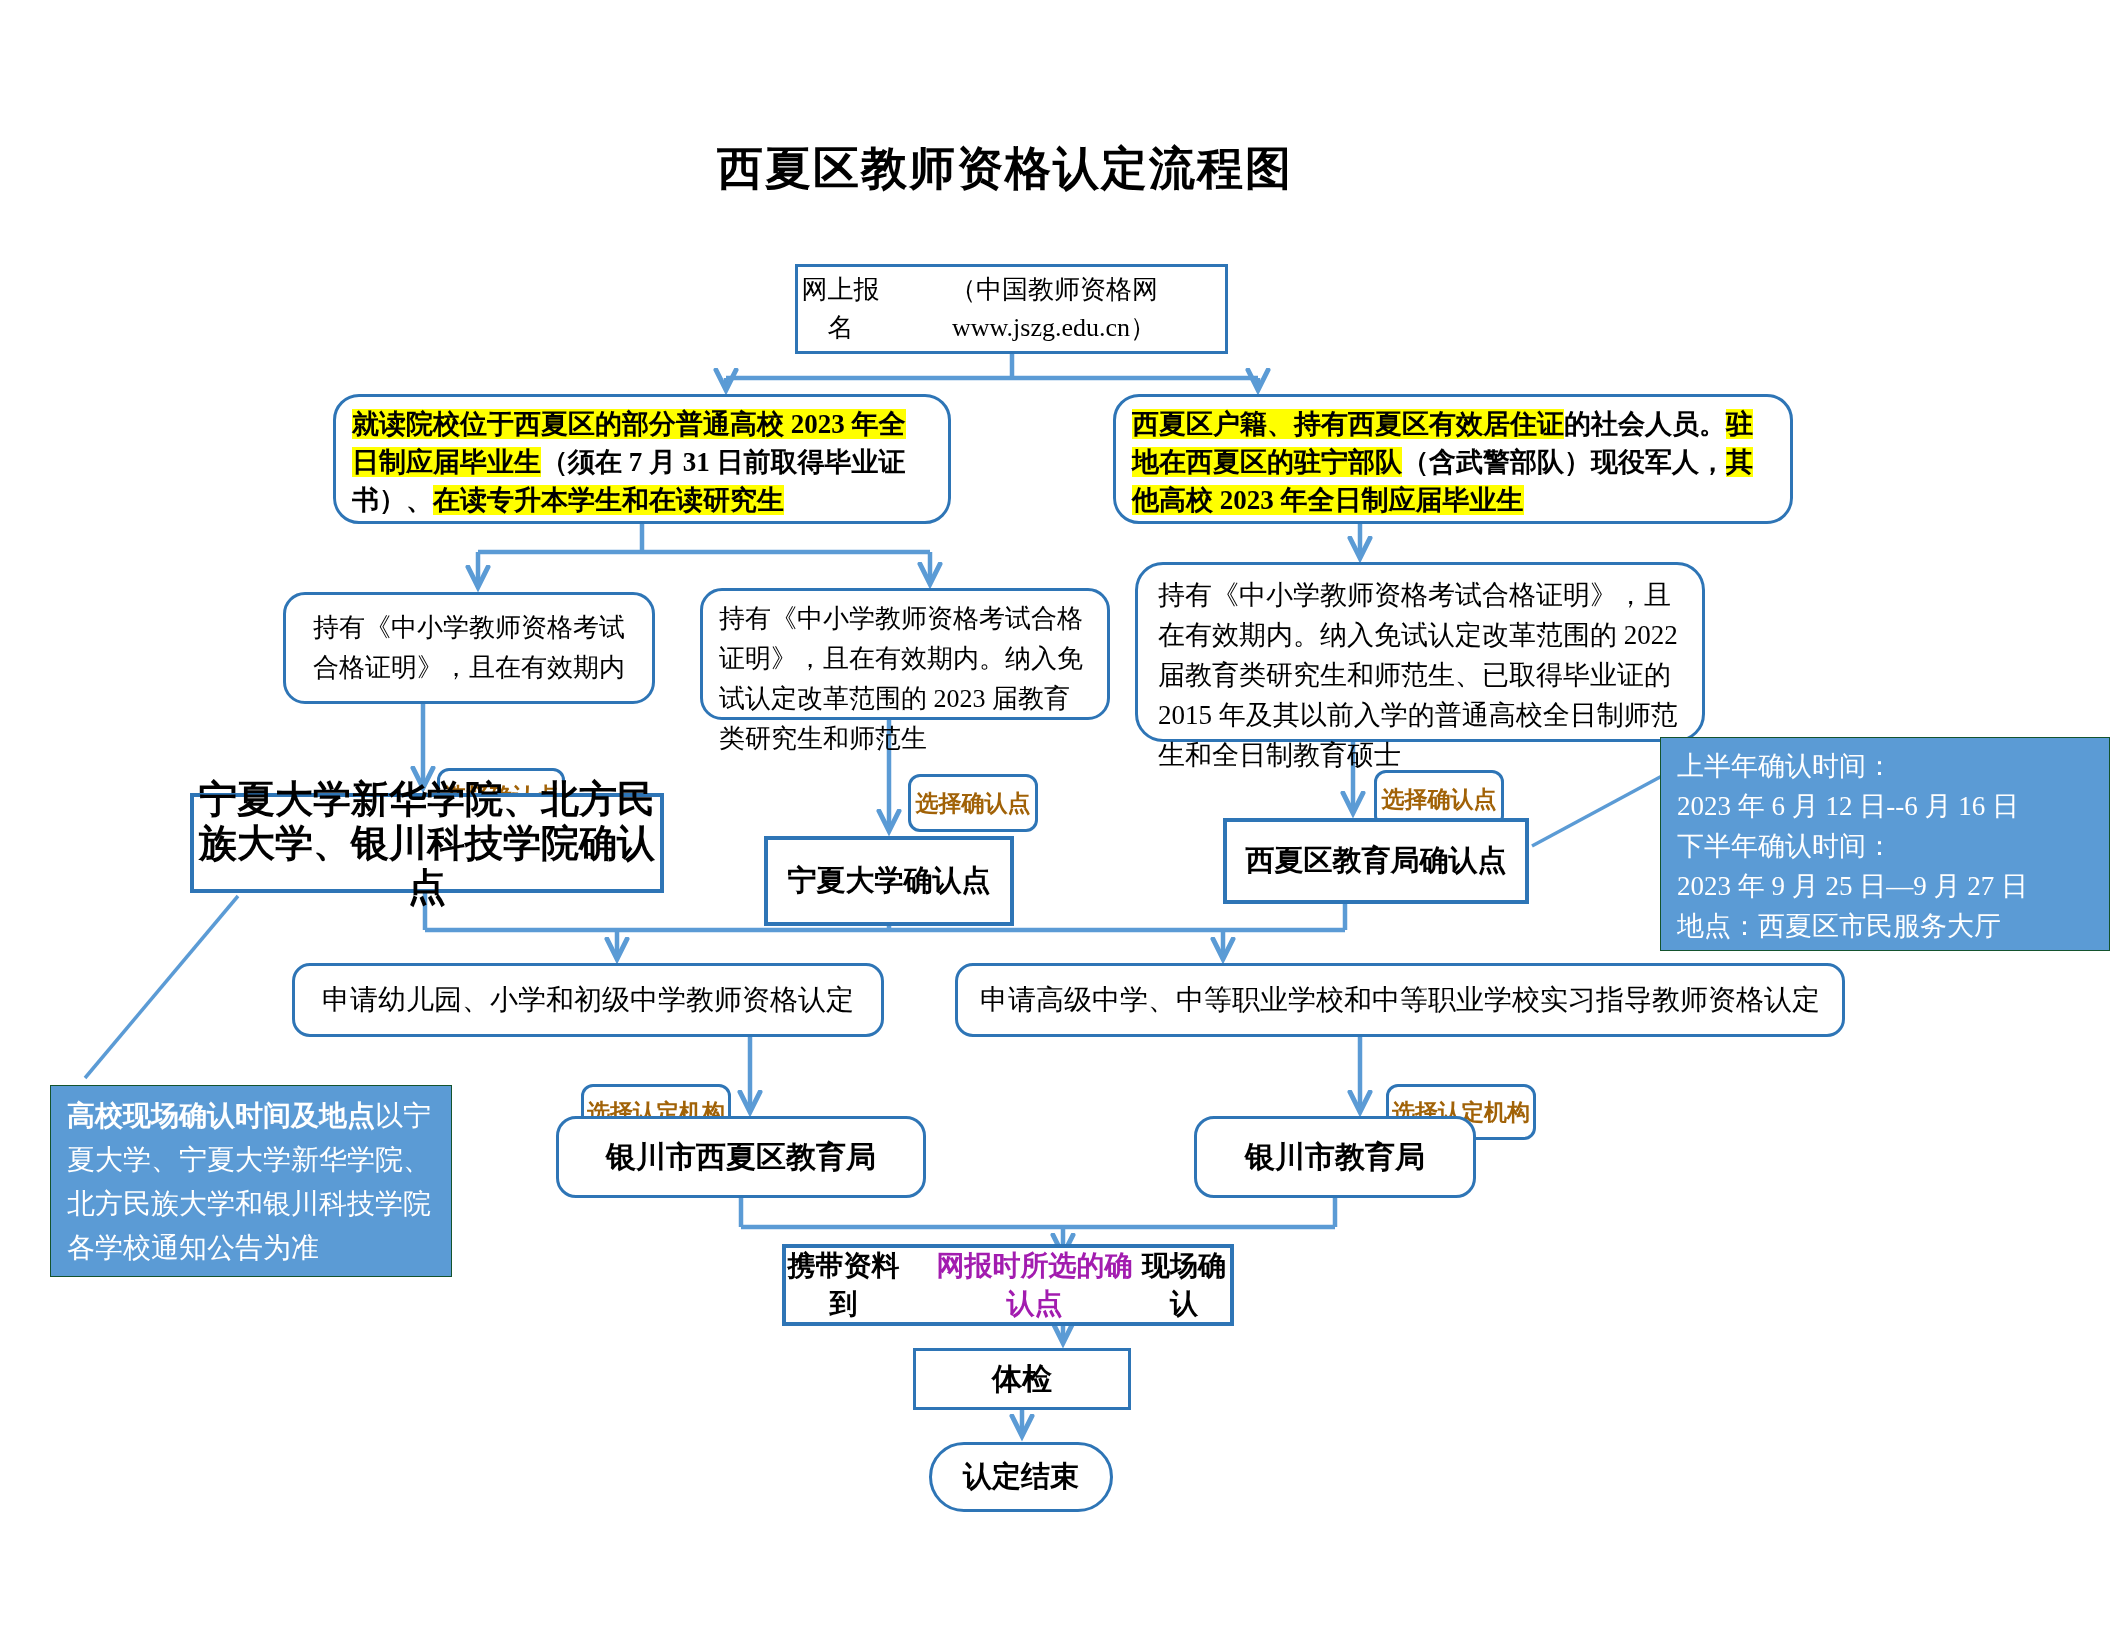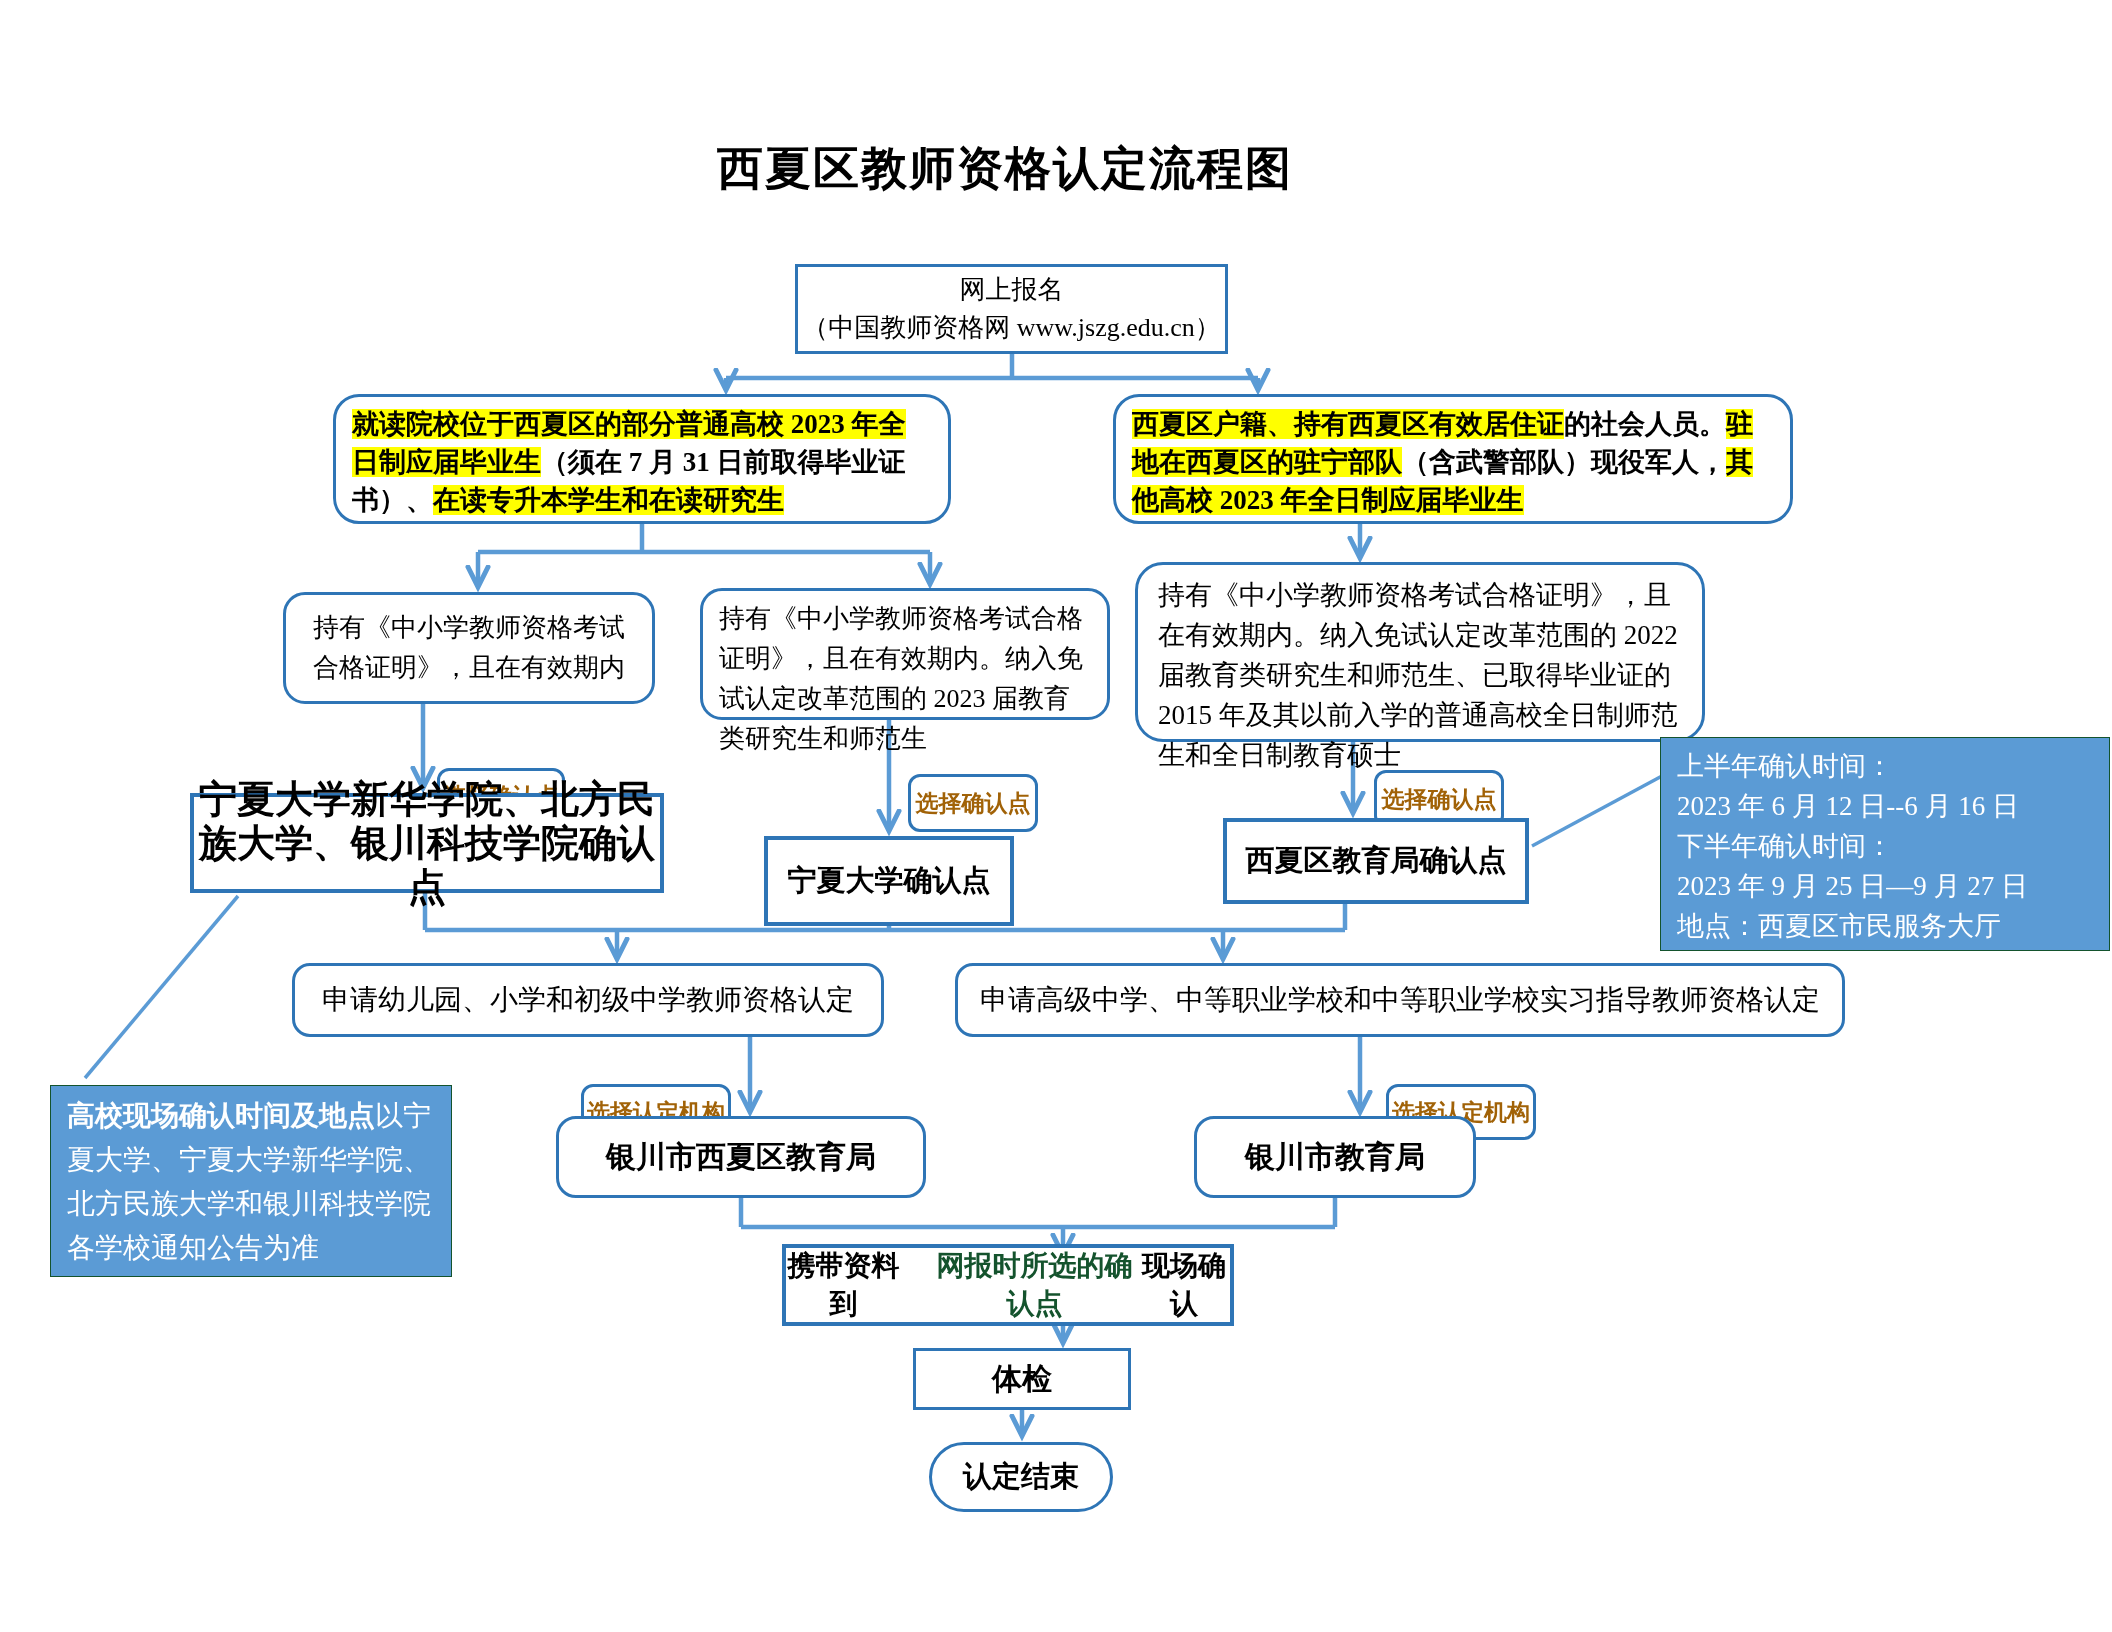--- a/index.html
+++ b/index.html
@@ -2,39 +2,39 @@
 <html><head>
 <meta charset="utf-8">
 <style>
   html,body{margin:0;padding:0;background:#ffffff;}
   #canvas{
     position:relative;width:2112px;height:1632px;background:#ffffff;overflow:hidden;
     font-family:"Liberation Serif","DejaVu Serif",serif;color:#000;
   }
   #wires{position:absolute;left:0;top:0;width:2112px;height:1632px;}
   .box{position:absolute;box-sizing:border-box;border:3px solid #2E75B6;background:#fff;}
-  .center{display:flex;flex-direction:column;align-items:center;justify-content:center;text-align:center;}
+  .center{display:flex;flex-direction:row;align-items:center;justify-content:center;text-align:center;}
   .title{
     position:absolute;left:505px;top:138px;width:1000px;text-align:center;
     font-size:46px;font-weight:bold;letter-spacing:2px;
   }
   .node-a{left:795px;top:264px;width:433px;height:90px;font-size:26px;line-height:38px;}
   .ybox{padding:8px 16px;font-size:27px;line-height:38px;font-weight:bold;border-radius:26px;}
   .hl{background:#FFFF00;}
   .bbox{font-size:26px;line-height:40px;border-radius:22px;}
   .cbox{font-weight:bold;border-width:4px;}
   .lbl{
     position:absolute;box-sizing:border-box;border:3px solid #2E75B6;border-radius:12px;background:#fff;
     color:#a16207;font-size:23px;display:flex;align-items:center;justify-content:center;font-weight:bold;margin-top:42px;
   }
   .note{
     position:absolute;box-sizing:border-box;background:#5B9BD5;border:1px solid #14532d;
     color:#ffffff;font-size:27px;line-height:40px;padding:8px 16px;
   }
-  .red{color:#14532d;padding-left:30px;}
+  .red{color:#a21caf;padding-left:30px;}
   .bold{font-weight:bold;}
 </style>
 </head>
 <body>
 
 <div id="canvas">
 
   <svg id="wires" viewBox="0 0 2112 1632">
     <defs>
       <marker id="vee" markerUnits="userSpaceOnUse" markerWidth="30" markerHeight="30" refX="20" refY="13" orient="auto">

